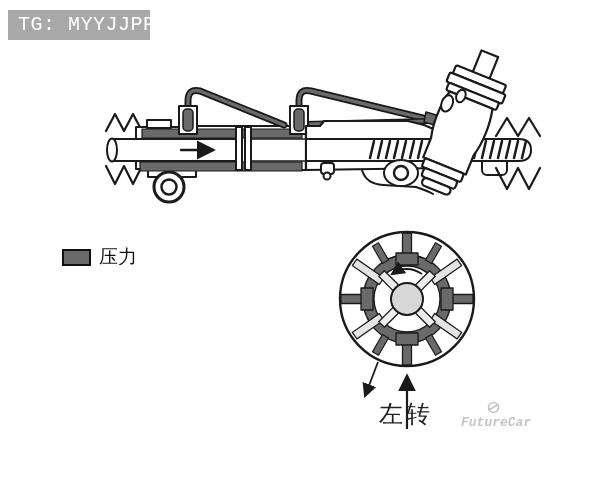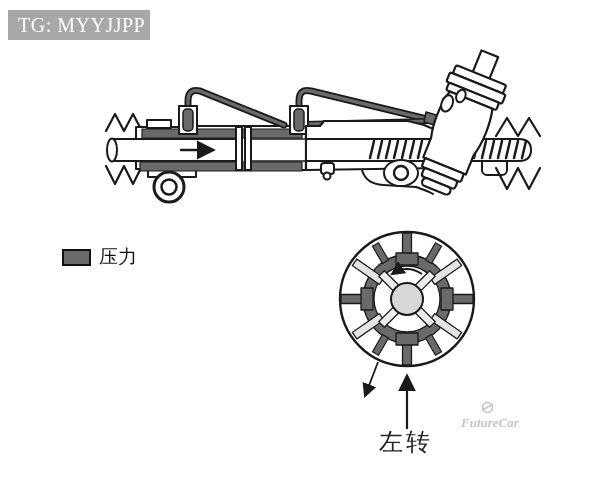--- a/index.html
+++ b/index.html
@@ -1,33 +1,33 @@
 <!DOCTYPE html>
 <html><head>
 <meta charset="utf-8">
 <style>
   html,body{margin:0;padding:0;background:#fff;}
   .canvas{
     position:relative;width:562px;height:480px;background:#ffffff;overflow:hidden;
-    font-family:Liberation Serif, serif;
+    font-family:Liberation Mono, monospace;
   }
   .banner{
     position:absolute;background:#a8a8a8;color:#ffffff;
     font-size:20px;letter-spacing:0.5px;white-space:nowrap;
   }
   .banner.top{left:8px;top:10px;width:142px;height:30px;line-height:30px;padding-left:10px;box-sizing:border-box;}
   .banner.bottom{left:310px;top:438px;width:288px;height:34px;line-height:34px;text-align:center;font-size:20px;}
   .legend{position:absolute;left:62px;top:244px;}
   .legend-row{display:flex;align-items:center;margin-bottom:10px;text-align:right;}
   .swatch{width:25px;height:13px;border:2px solid #111;}
   .swatch.pressure{background:#6a6a6a;}
   .swatch.return{background:#e7e7e7;}
   .legend-label{margin-left:8px;font-size:19px;color:#111;}
   .valve-label{
-    position:absolute;left:379px;top:426px;font-size:24px;color:#222;
+    position:absolute;left:379px;top:398px;font-size:24px;color:#222;
     letter-spacing:3px;white-space:nowrap;
   }
   .watermark{
     position:absolute;left:461px;top:400px;display:flex;align-items:center;
     color:#c5c5c5;font-size:13px;font-weight:bold;font-style:italic;white-space:nowrap;flex-direction:column;
   }
   .watermark svg{margin-right:5px;}
   svg.art{position:absolute;left:0;top:0;}
 </style>
 </head>

